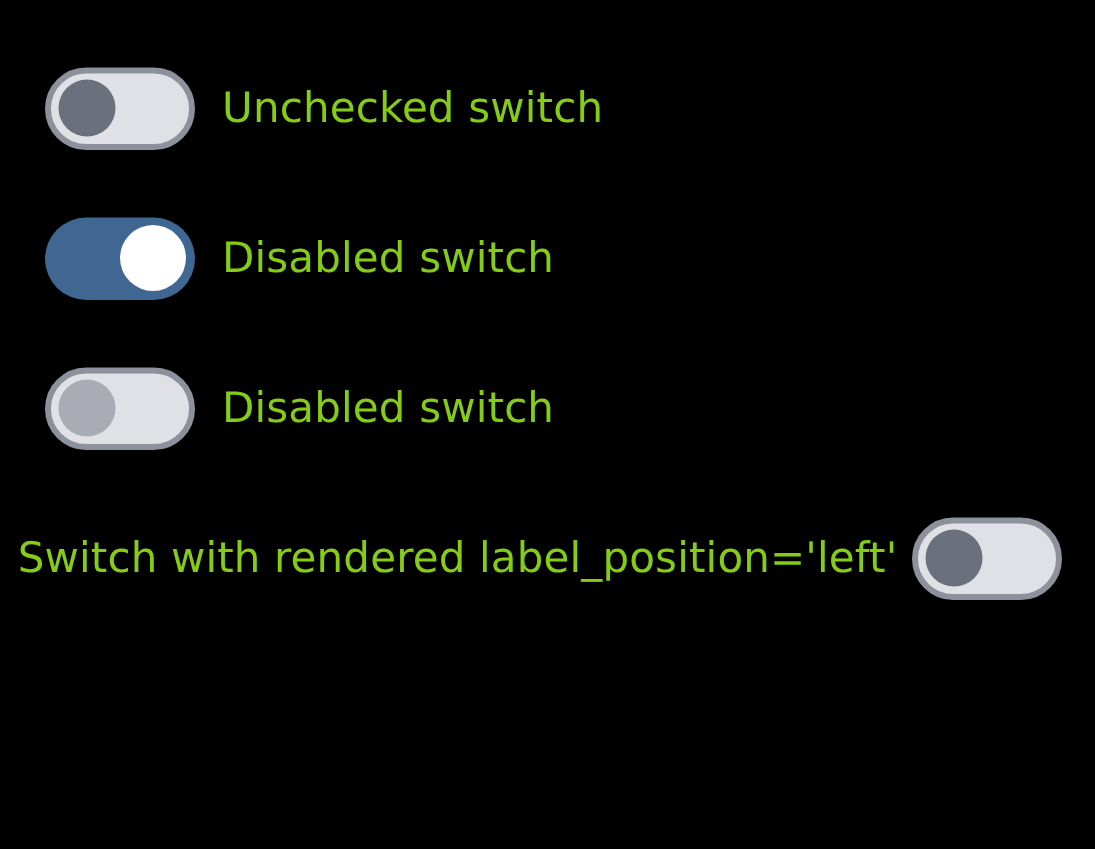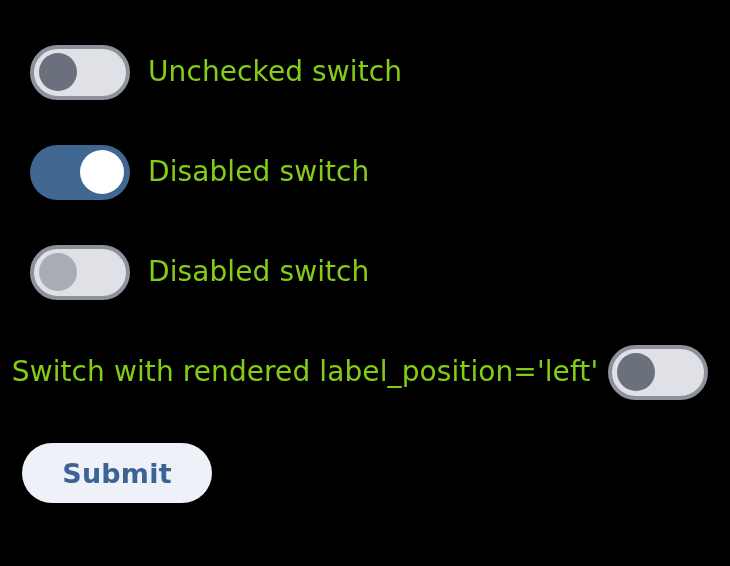--- a/index.html
+++ b/index.html
@@ -149,17 +149,14 @@
     <span class="switch-label">Disabled switch</span>
   </div>
 
   <div class="switch-row label-left">
     <span class="switch-label">Switch with rendered label_position='left'</span>
     <div class="switch" role="switch" aria-checked="false">
       <span class="thumb"></span>
     </div>
   </div>
 
-  <div class="button-row">
-    <button class="submit-button" type="button">Submit</button>
-  </div>
 
 </div>
 
 </body></html>

